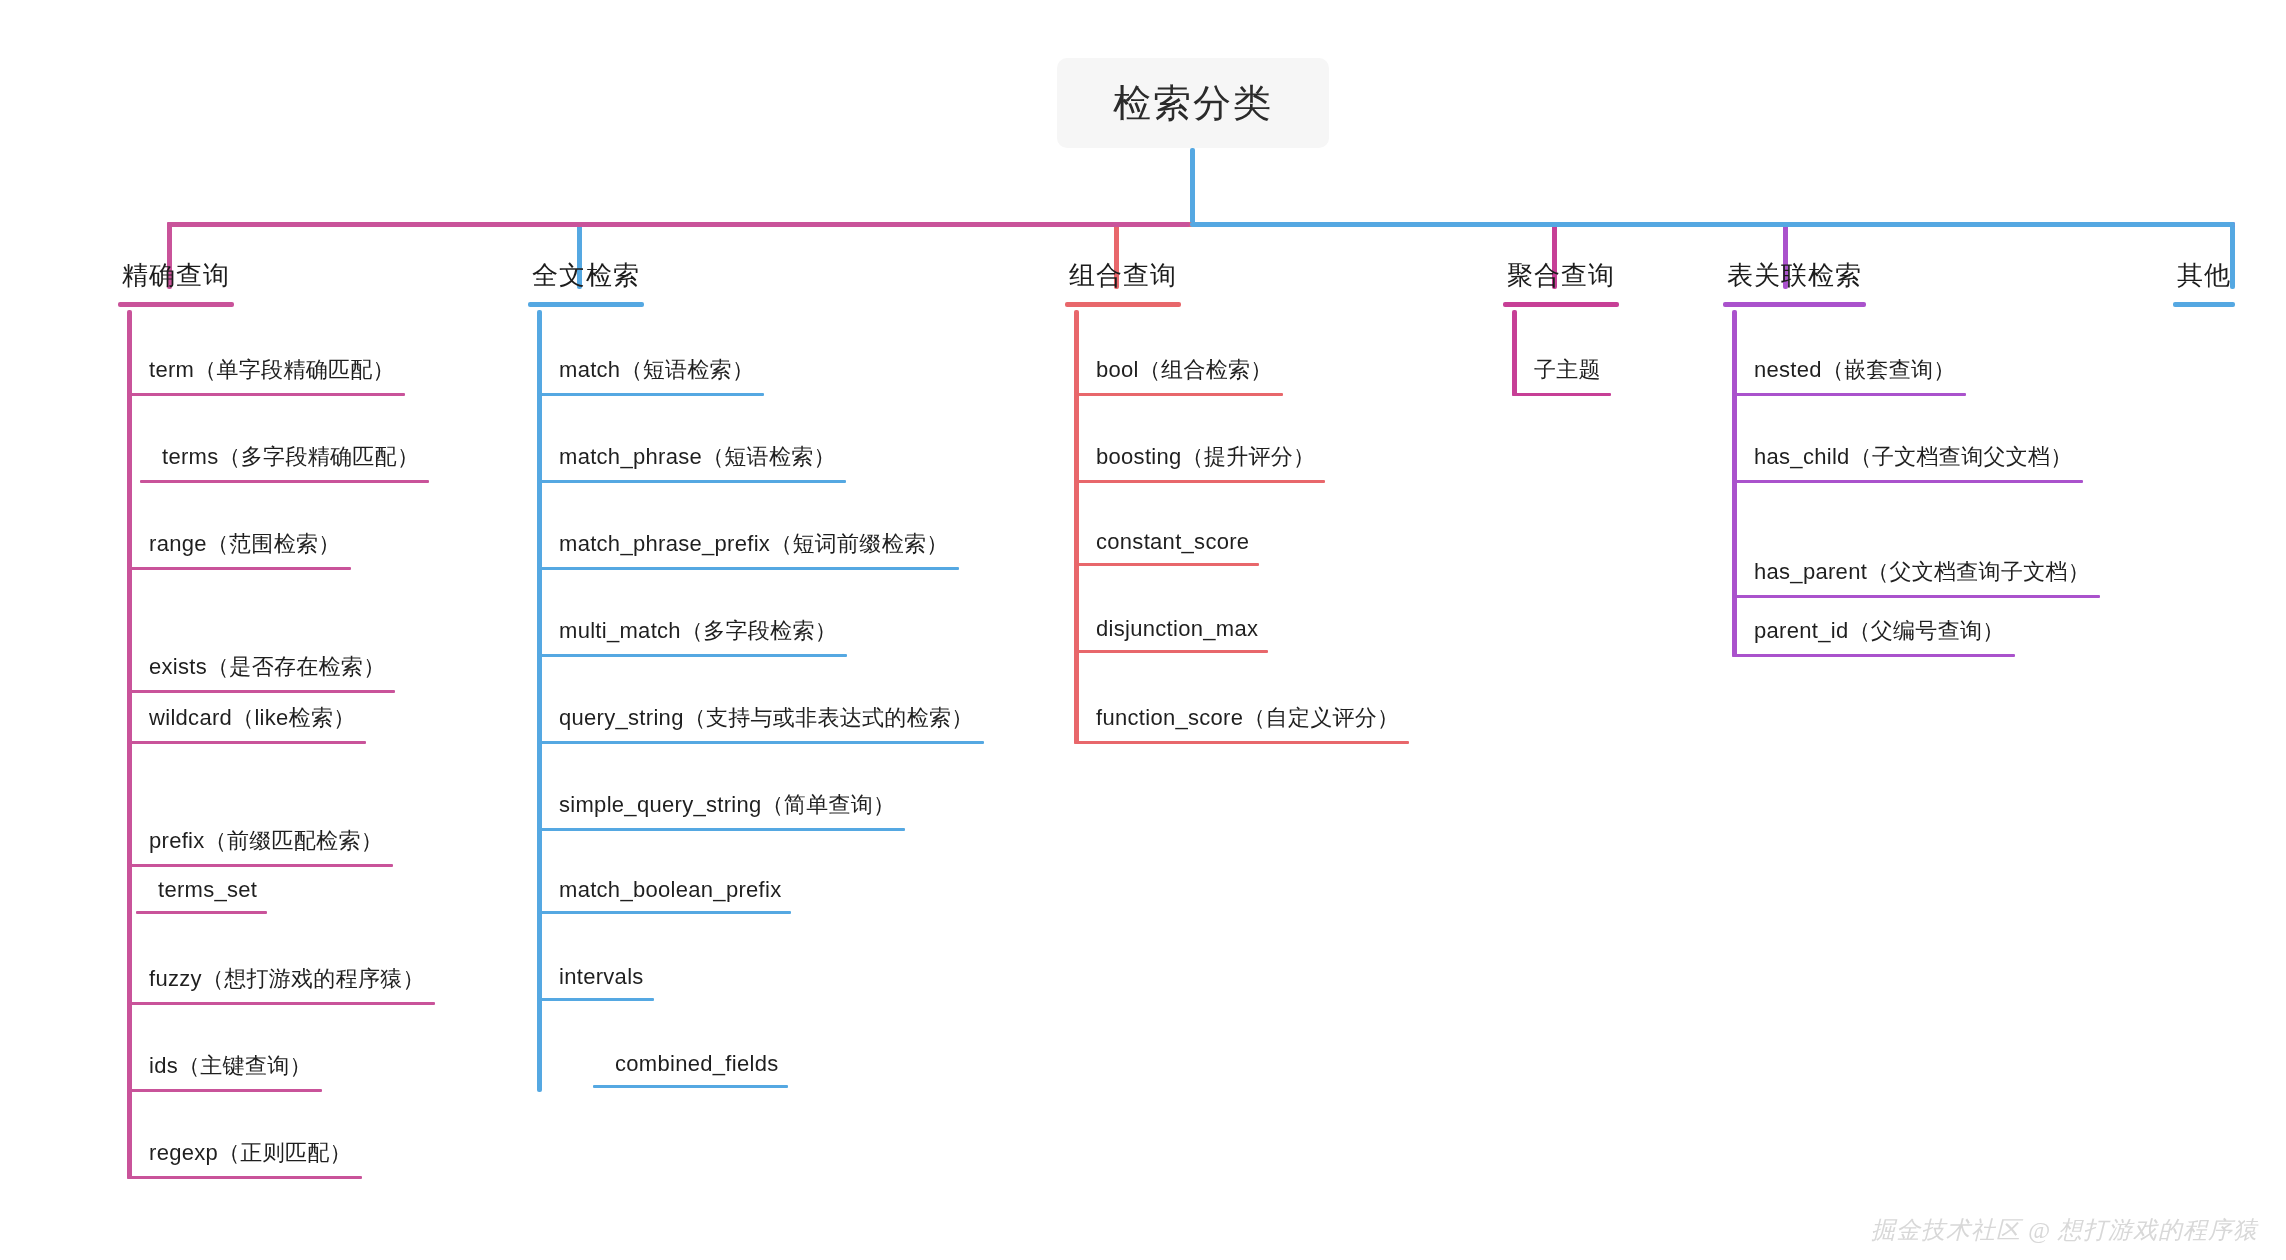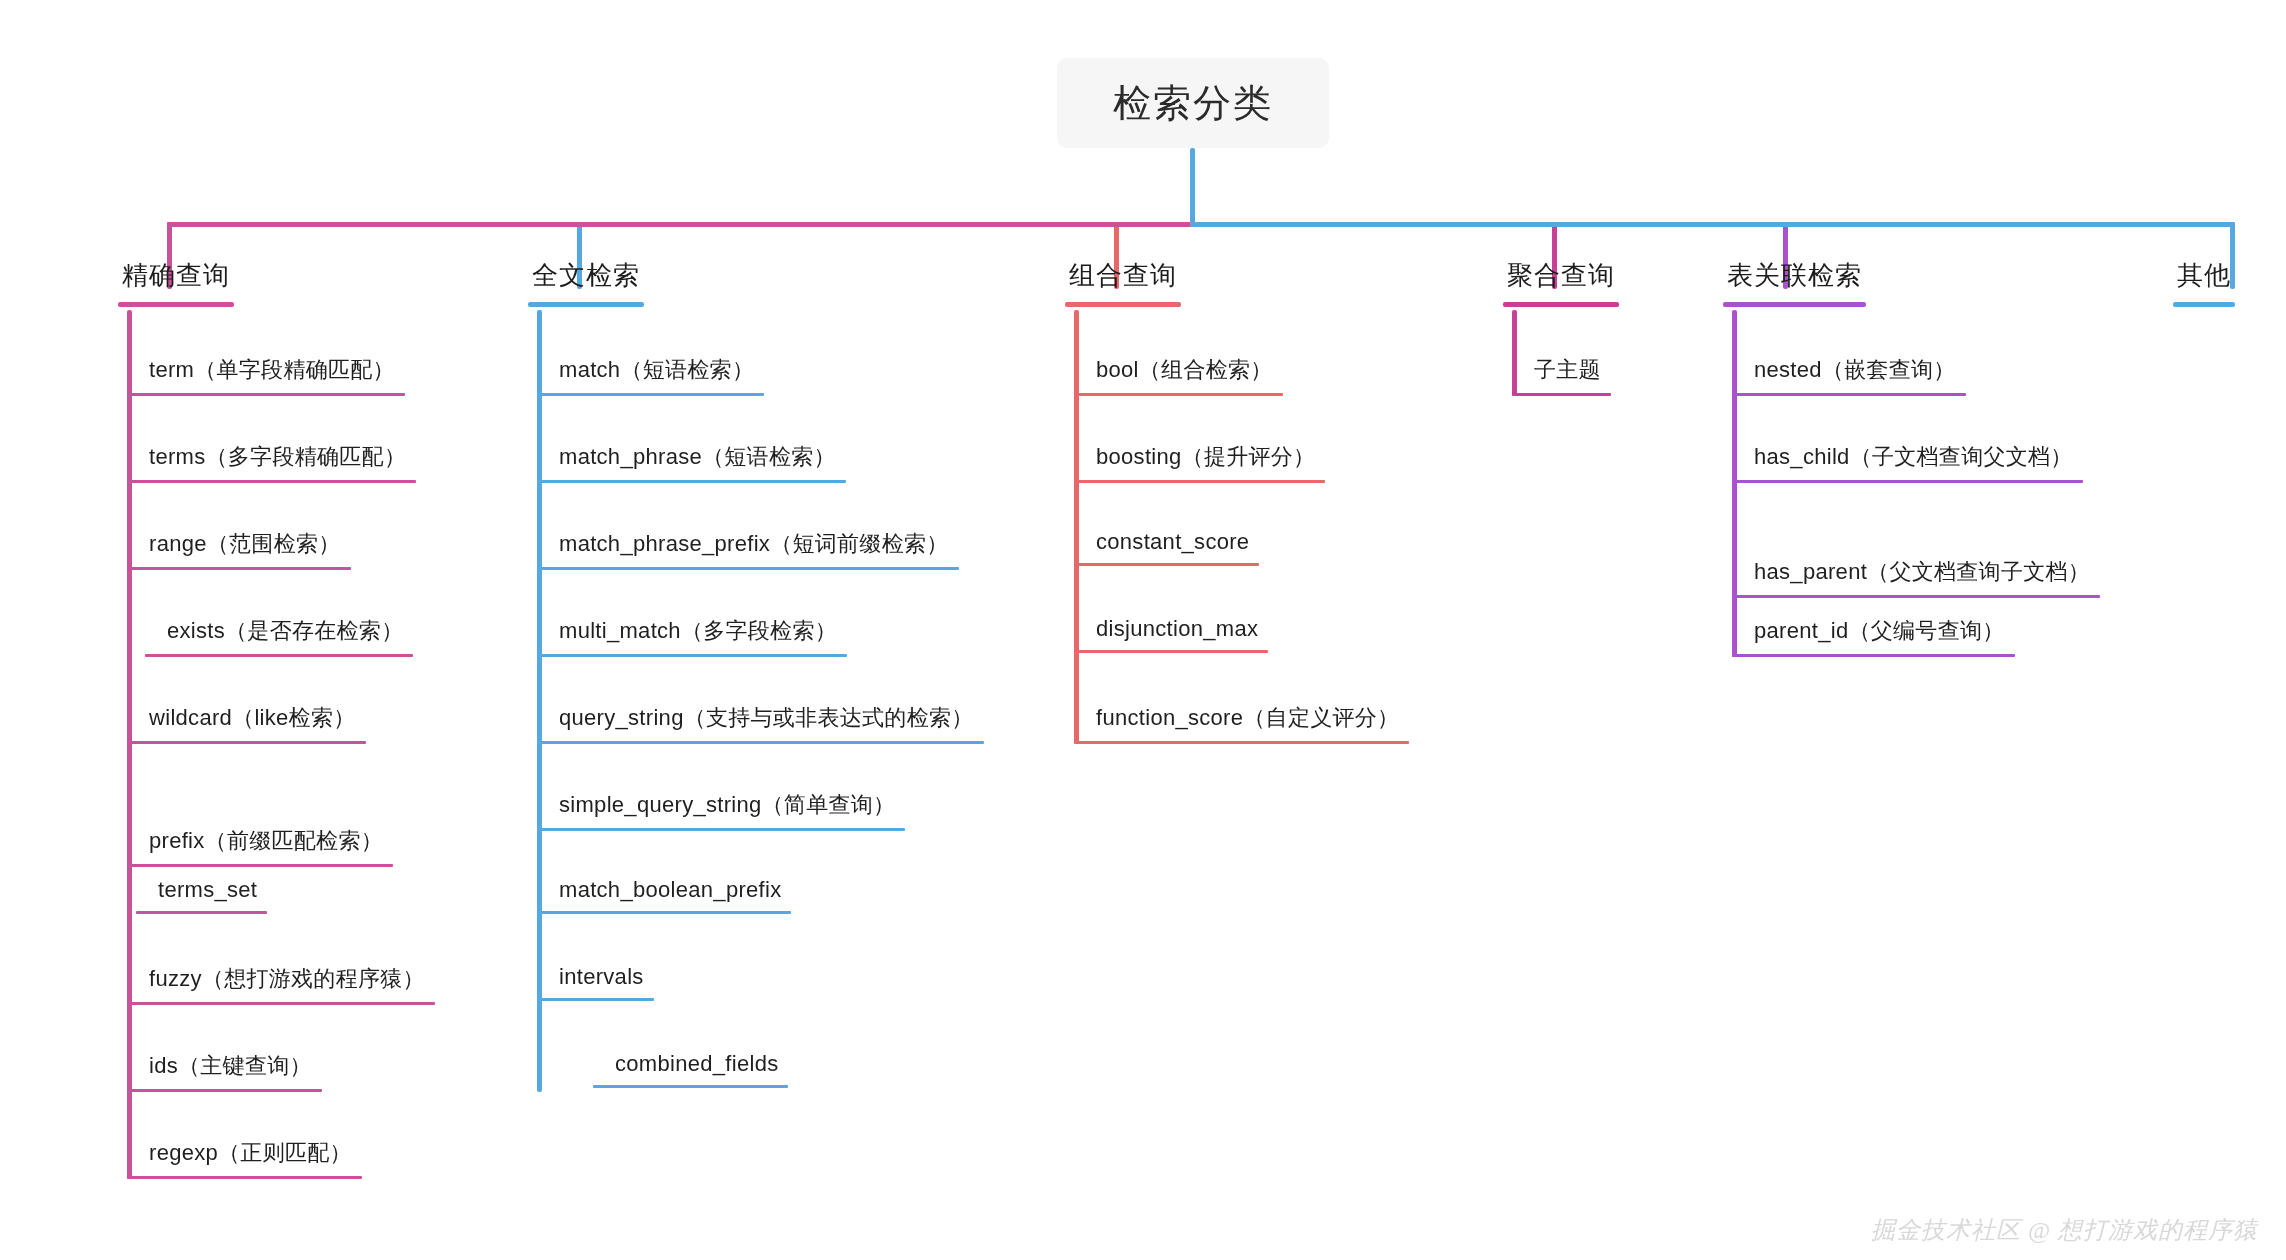--- a/index.html
+++ b/index.html
@@ -154,29 +154,29 @@
         <div class="branch-underline" style="background: rgb(170, 82, 204);"></div>
       </div>
       <div class="branch-head" style="left: 2173px; top: 258px;">
         <span class="branch-label">其他</span>
         <div class="branch-underline" style="background: rgb(85, 168, 226);"></div>
       </div>
       <div class="leaf" style="left: 127px; top: 355px;">
         <span class="leaf-label">term（单字段精确匹配）</span>
         <div class="leaf-underline" style="background: rgb(201, 83, 154);"></div>
       </div>
-      <div class="leaf" style="left: 127px; top: 442px; text-align: right;">
+      <div class="leaf" style="left: 140px; top: 442px; text-align: right;">
         <span class="leaf-label">terms（多字段精确匹配）</span>
         <div class="leaf-underline" style="background: rgb(201, 83, 154);"></div>
       </div>
       <div class="leaf" style="left: 127px; top: 529px;">
         <span class="leaf-label">range（范围检索）</span>
         <div class="leaf-underline" style="background: rgb(201, 83, 154);"></div>
       </div>
-      <div class="leaf" style="left: 127px; top: 616px; padding-left: 18px;">
+      <div class="leaf" style="left: 127px; top: 652px;">
         <span class="leaf-label">exists（是否存在检索）</span>
         <div class="leaf-underline" style="background: rgb(201, 83, 154);"></div>
       </div>
       <div class="leaf" style="left: 127px; top: 703px;">
         <span class="leaf-label">wildcard（like检索）</span>
         <div class="leaf-underline" style="background: rgb(201, 83, 154);"></div>
       </div>
       <div class="leaf" style="left: 127px; top: 826px;">
         <span class="leaf-label">prefix（前缀匹配检索）</span>
         <div class="leaf-underline" style="background: rgb(201, 83, 154);"></div>

